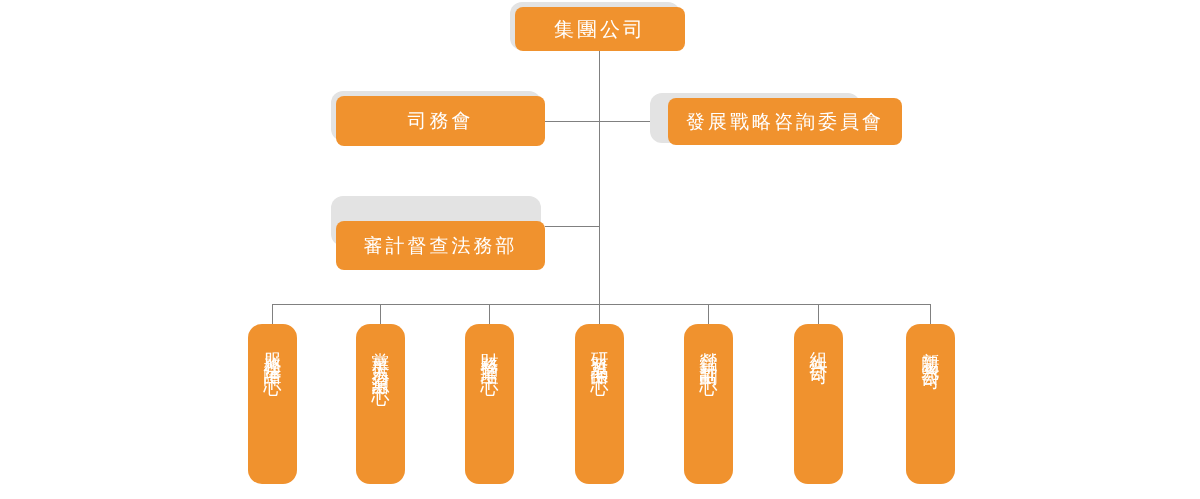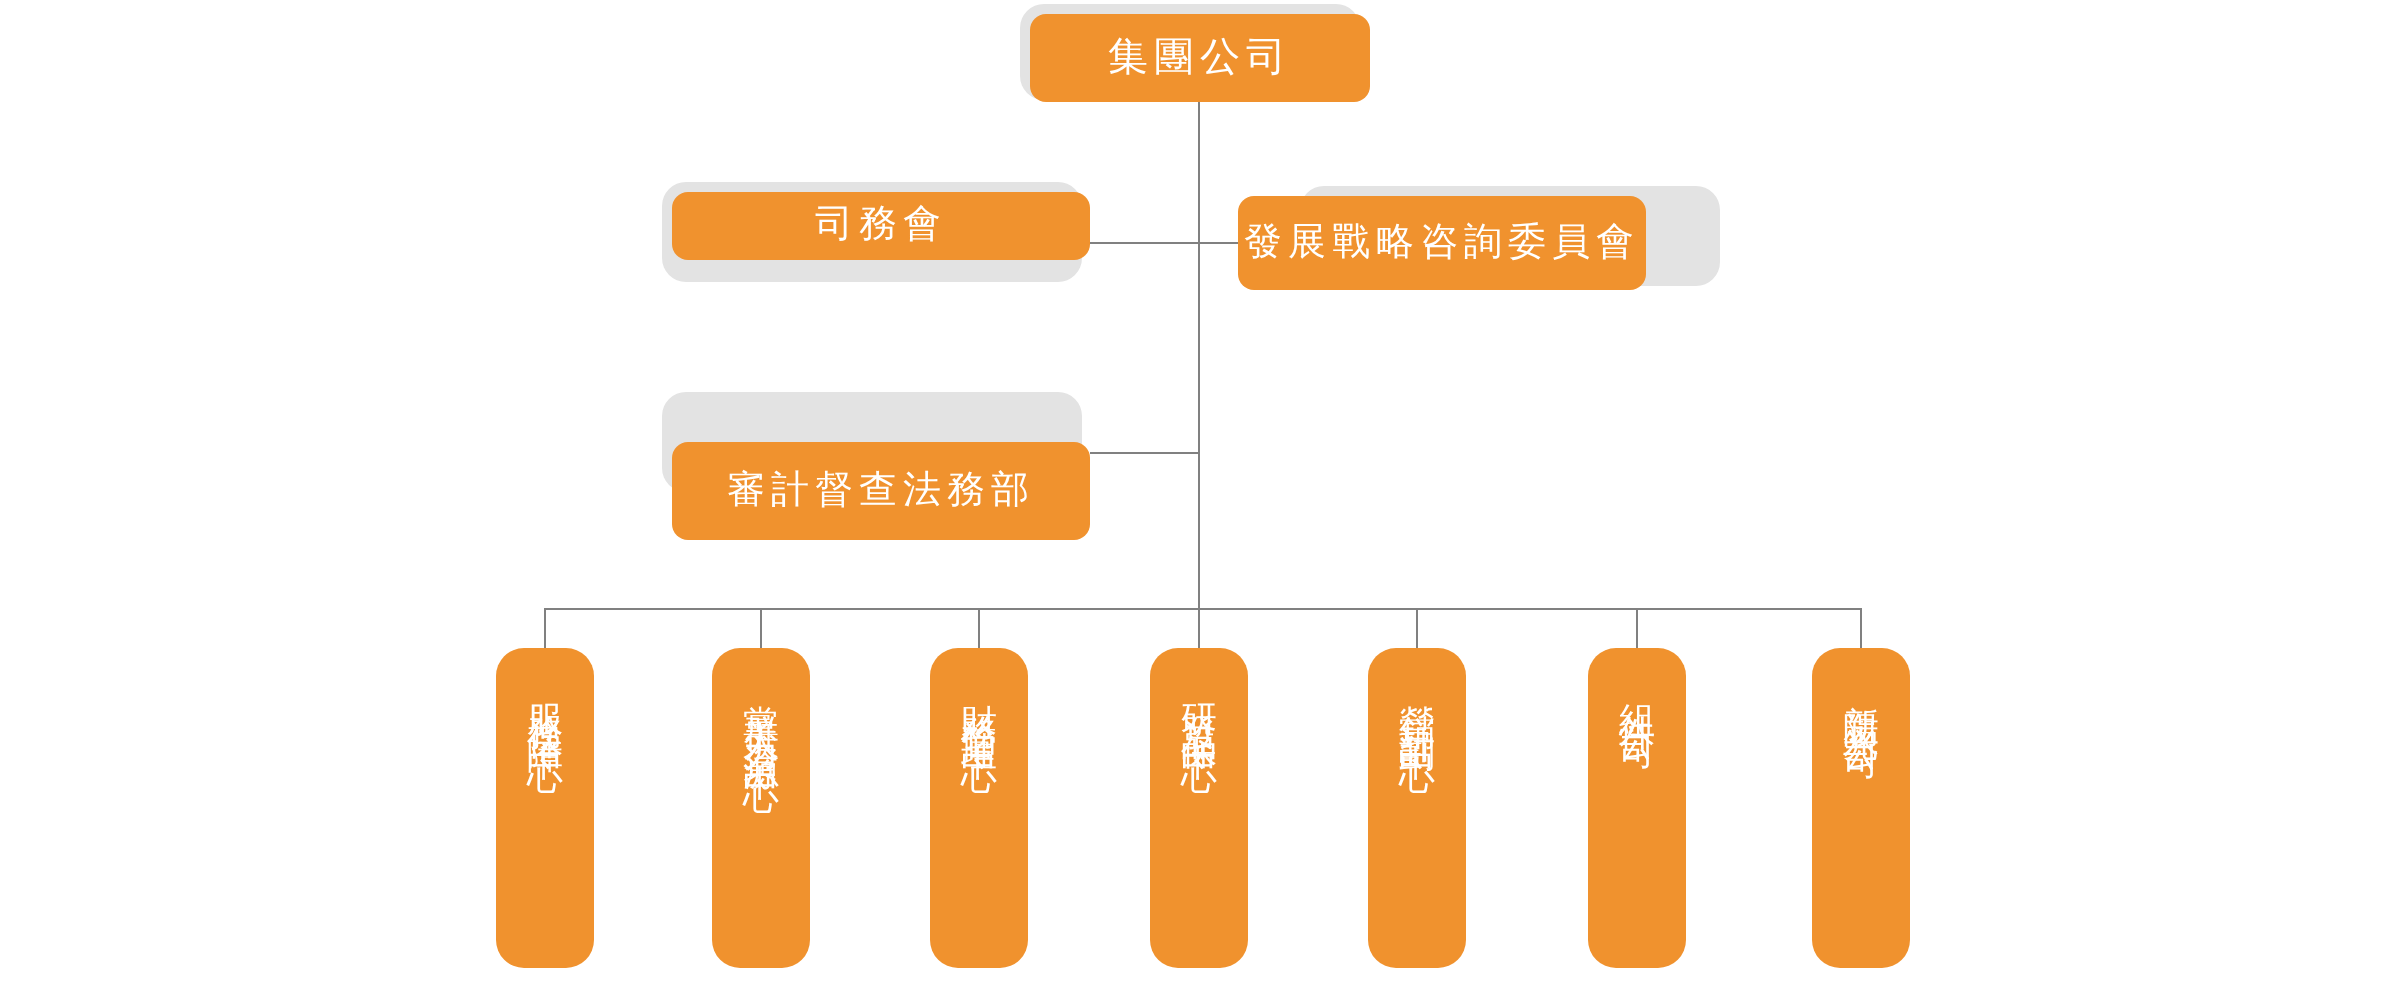--- a/index.html
+++ b/index.html
@@ -98,26 +98,26 @@
   <div class="line v" style="left:708px; top:304px; height:21px;"></div>
   <div class="line v" style="left:818px; top:304px; height:21px;"></div>
   <div class="line v" style="left:930px; top:304px; height:21px;"></div>
 
   <div class="shadow" style="left:510px; top:2px; width:170px; height:48px;"></div>
   <div class="node horiz lg" style="left:515px; top:7px; width:170px; height:44px;">
     <span class="label">集團公司</span>
   </div>
 
   <div class="shadow" style="left:331px; top:91px; width:210px; height:50px;"></div>
-  <div class="node horiz" style="left:336px; top:96px; width:209px; height:34px;">
+  <div class="node horiz" style="left:336px; top:96px; width:209px; height:50px;">
     <span class="label">司務會</span>
   </div>
 
   <div class="shadow" style="left:650px; top:93px; width:210px; height:50px;"></div>
-  <div class="node horiz" style="left:619px; top:98px; width:204px; height:47px;">
+  <div class="node horiz" style="left:668px; top:98px; width:234px; height:47px;">
     <span class="label">發展戰略咨詢委員會</span>
   </div>
 
   <div class="shadow" style="left:331px; top:196px; width:210px; height:50px;"></div>
   <div class="node horiz" style="left:336px; top:201px; width:209px; height:49px;margin-top:20px;">
     <span class="label">審計督查法務部</span>
   </div>
 
   <div class="node vert" style="left:248px; top:324px; width:49px; height:160px;">
     <span class="label">服務保障中心</span>

